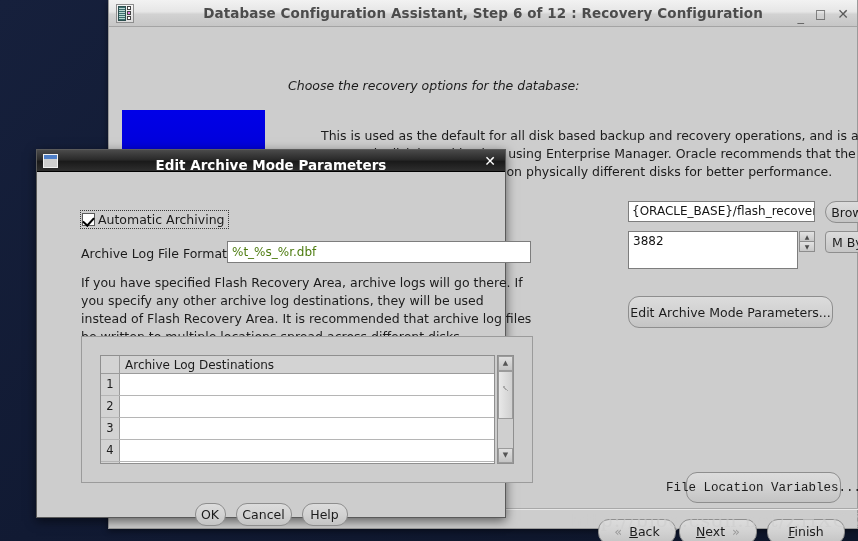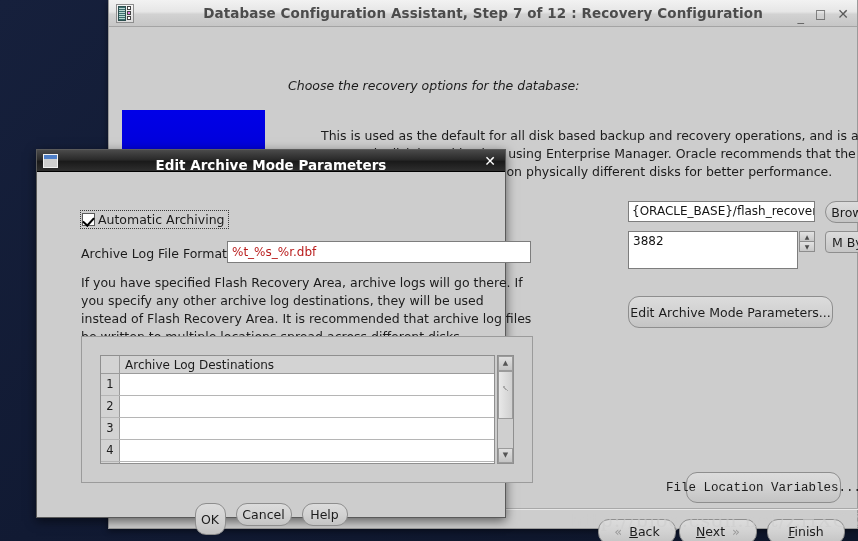--- a/index.html
+++ b/index.html
@@ -258,21 +258,21 @@
   .auto-arch .lbl { font-size:12.5px; color:#1c1c1c; }
 
   .alff-label {
     position:absolute; left:44px; top:74px;
     font-size:12.5px; color:#1c1c1c;
   }
   .alff-input {
     position:absolute; left:190px; top:69px;
     width:304px; height:22px;
     background:#fff; border:1px solid #7d7d7d;
-    font-size:12px; color:#b91c1c;
+    font-size:12px; color:#4d7c0f;
     padding: 3px 4px; line-height:15px;
   }
 
   .dlg-desc {
     position:absolute; left:44px; top:102px;
     width: 452px;
     font-size:12.5px; color:#1c1c1c; line-height:18px;
   }
 
   .table-wrap {
@@ -319,39 +319,39 @@
     position:absolute; left:50%; top:30%;
     width:5px; height:5px; margin-left:-3px;
     background:
       linear-gradient(45deg, transparent 40%, #a9a9a9 40%, #a9a9a9 60%, transparent 60%);
   }
 
   .dlg-buttons {
     position:absolute; left:0; right:0; top:331px;
     display:flex; justify-content:center; gap:10px;
   }
-  .btn-ok     { width:31px; height:32px; }
+  .btn-ok     { width:31px; height:23px; }
   .btn-cancel { width:56px; height:23px; }
   .btn-help   { width:46px; height:23px; }
 </style>
 </head>
 <body>
 
 <div class="main-window">
 
   <div class="main-titlebar">
     <div class="dbca-icon">
       <div class="strip"></div>
       <div class="dots">
         <div class="dot"></div>
         <div class="dot pink"></div>
         <div class="dot"></div>
       </div>
     </div>
-    <div class="main-title-text">Database Configuration Assistant, Step 7 of 12 : Recovery Configuration</div>
+    <div class="main-title-text">Database Configuration Assistant, Step 6 of 12 : Recovery Configuration</div>
     <div class="win-ctrls">
       <span class="wc min">_</span>
       <span class="wc max">□</span>
       <span class="wc close">✕</span>
     </div>
   </div>
 
   <div class="main-body">
 
     <div class="intro-text">Choose the recovery options for the database:</div>

